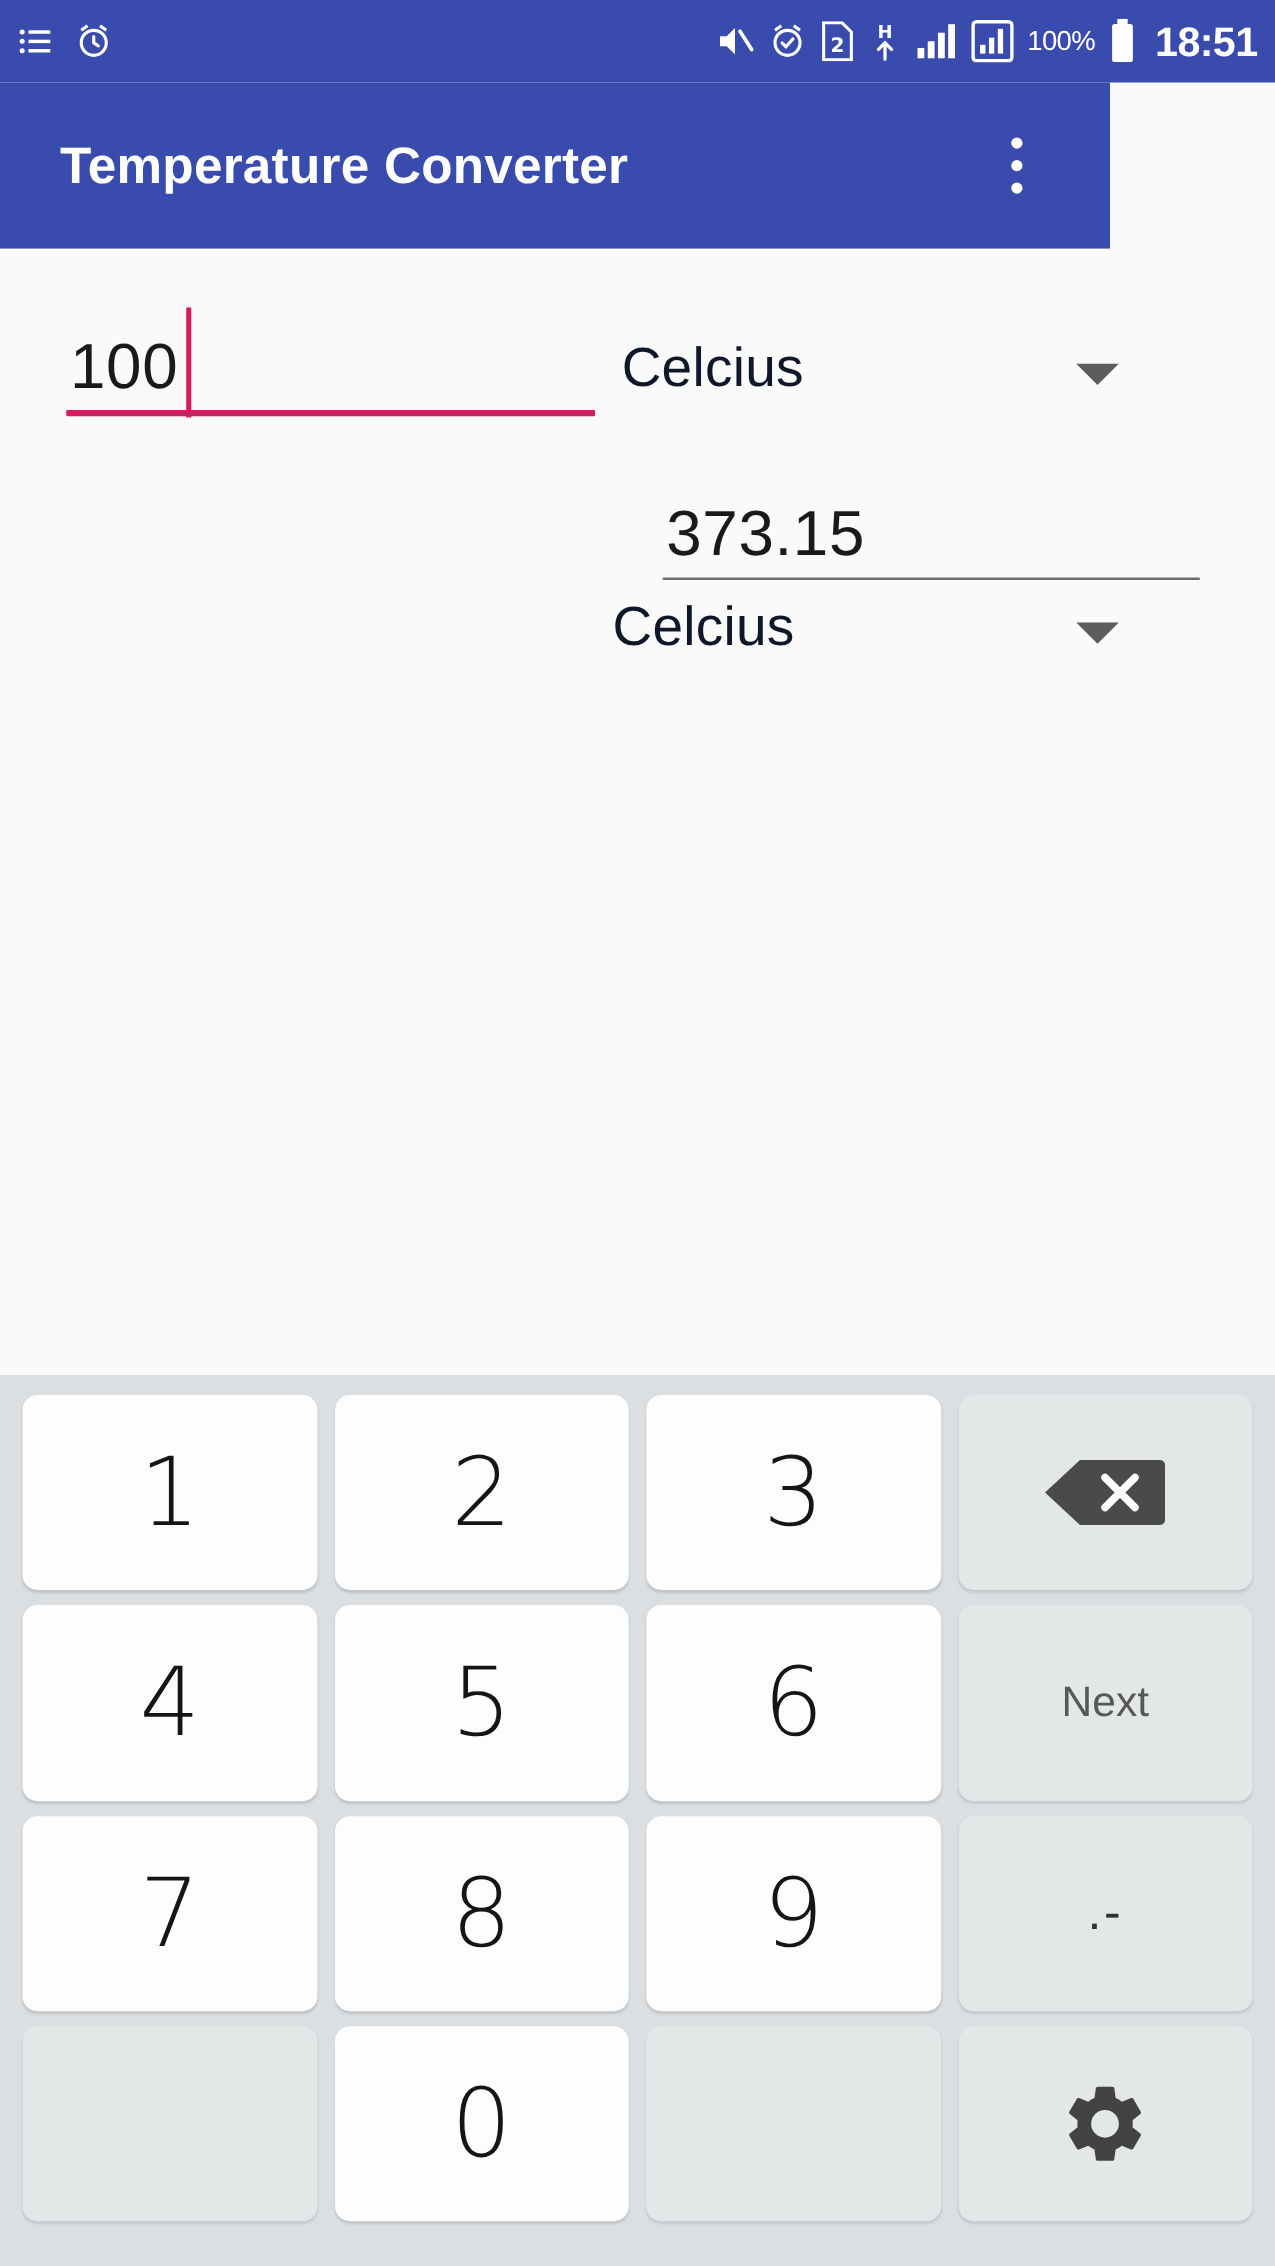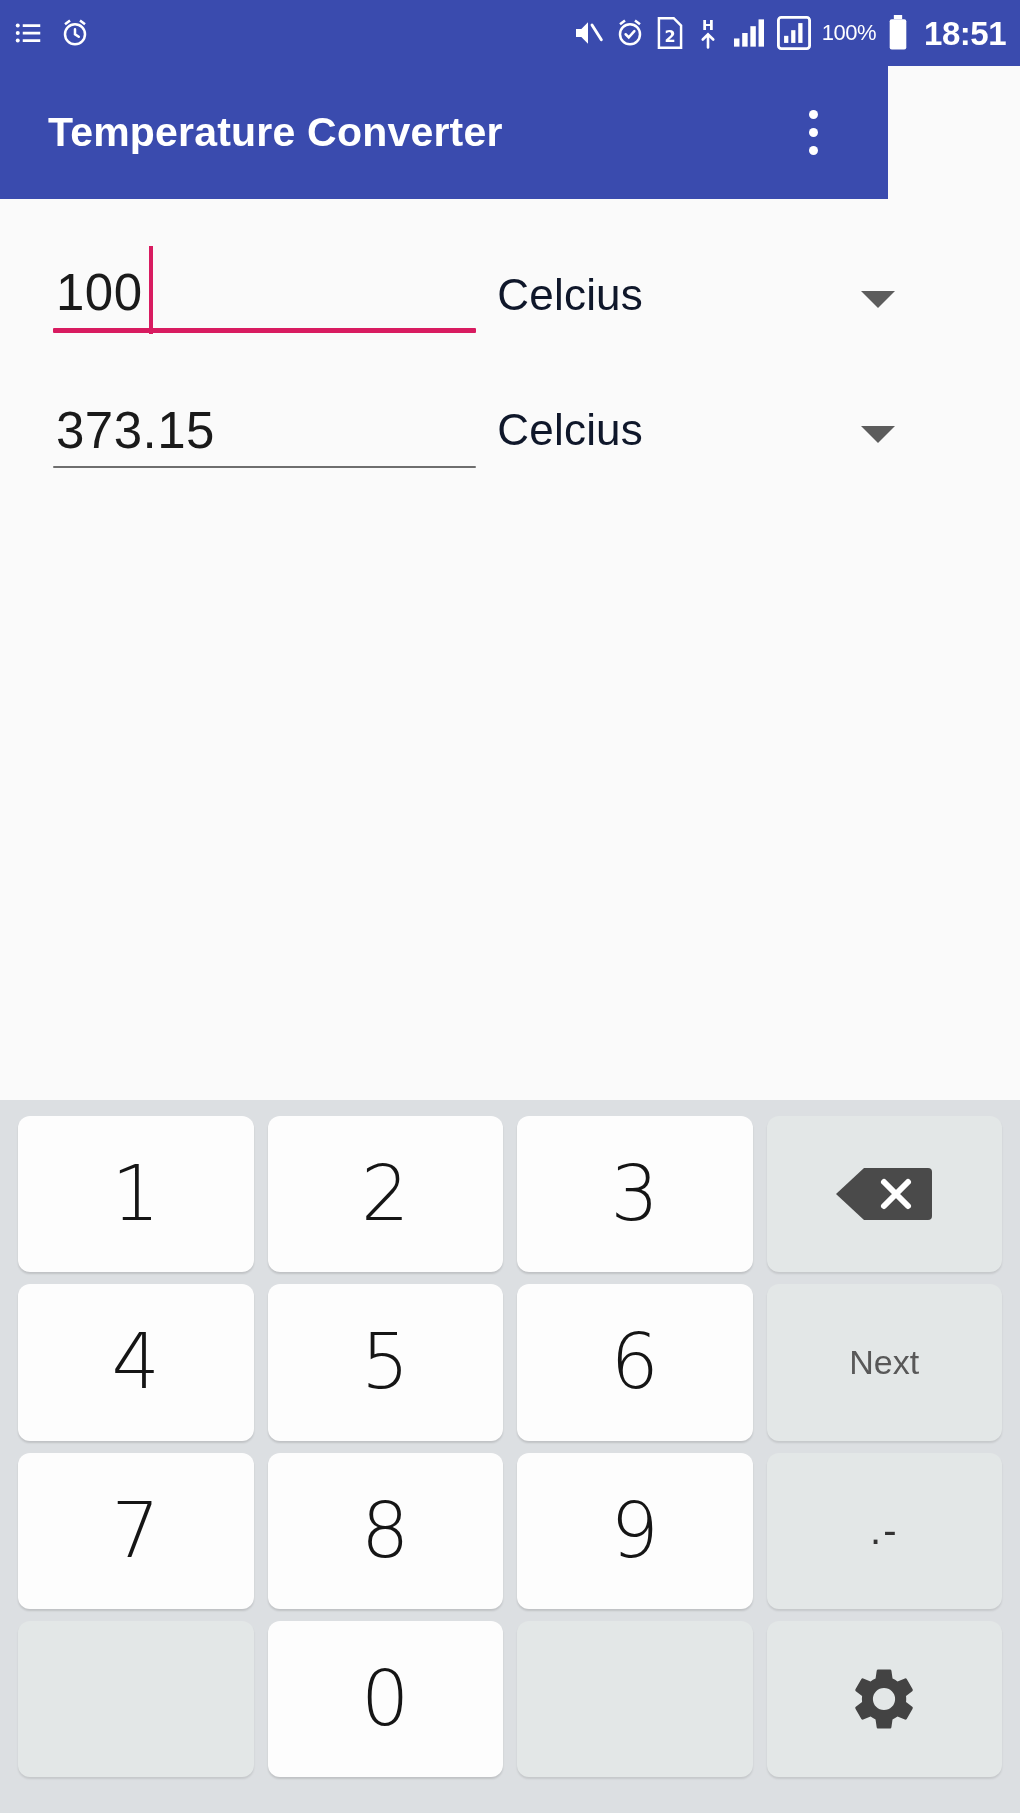--- a/index.html
+++ b/index.html
@@ -45,21 +45,21 @@
   
   .content {
     position:absolute; top:199px; left:0; width:1020px; height:901px;
     background:#FAFAFA;
   }
   .conv-row {
     position:absolute; left:0; width:960px;
     display:flex; align-items:flex-end;
   }
   .conv-row.row1 { top:58px; }
-  .conv-row.row2 { top:193px; }
+  .conv-row.row2 { top:193px;flex-direction:column; }
 
   .field-wrap { position:relative; width:430px; margin-left:53px; }
   .field-value {
     font-size:51px; color:#1A1A1A; line-height:1.1;
     height:70px; display:flex; align-items:center;
     padding-left:3px;
     letter-spacing:0.5px;
   }
   .field-underline { height:5px; width:100%; border-radius:1px; }
   .field-underline.focused { background:#D81B60; height:5px; }

